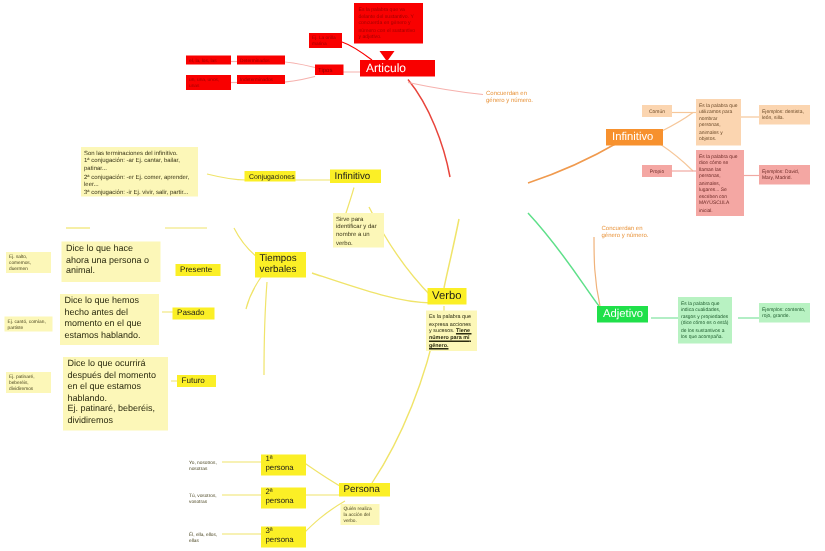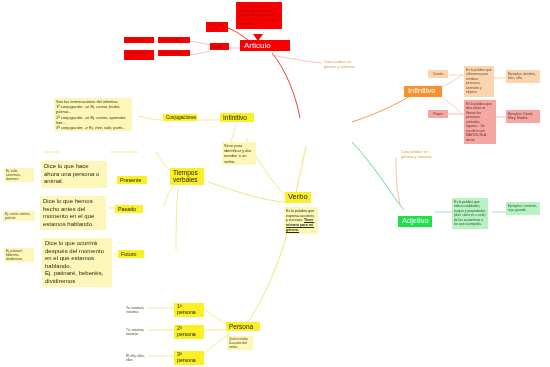--- a/index.html
+++ b/index.html
@@ -124,21 +124,21 @@
   <div class="node n-orangesm" style="left:428px;top:70px;width:20px;text-align:center;">Común</div>
   <div class="node n-orangesm" style="left:464px;top:66px;width:30px;">Es la palabra que utilizamos para nombrar personas, animales y objetos.</div>
   <div class="node n-orangesm" style="left:506px;top:70px;width:34px;">Ejemplos: dentista, león, silla.</div>
 
   <div class="node n-pink" style="left:428px;top:110px;width:20px;text-align:center;">Propio</div>
   <div class="node n-pink" style="left:464px;top:100px;width:32px;">Es la palabra que dice cómo se llaman las personas, animales, lugares... Se escriben con MAYÚSCULA inicial.</div>
   <div class="node n-pink" style="left:506px;top:110px;width:34px;">Ejemplos: David, Mary, Madrid.</div>
 
   <div class="node n-label-or" style="left:398px;top:148px;width:46px;">Concuerdan en género y número.</div>
 
-  <div class="node n-main n-green" style="left:398px;top:216px;width:34px;">Adjetivo</div>
+  <div class="node n-main n-green" style="left:398px;top:204px;width:34px;">Adjetivo</div>
   <div class="node n-greensm" style="left:452px;top:198px;width:36px;">Es la palabra que indica cualidades, rasgos y propiedades (dice cómo es o está) de los sustantivos a los que acompaña.</div>
   <div class="node n-greensm" style="left:506px;top:202px;width:34px;">Ejemplos: contento, rojo, grande.</div>
 
   <div class="node n-yellow" style="left:285px;top:192px;width:26px;">Verbo</div>
   <div class="node n-verbdesc" style="left:284px;top:207px;width:34px;"><span>Es la palabra que expresa acciones y sucesos. </span><span class="bold u">Tiene número para mi género.</span></div>
 
   <div class="node n-yellow-b" style="left:220px;top:113px;width:34px;">Infinitivo</div>
   <div class="node n-ymid" style="left:222px;top:142px;width:34px;">Sirve para identificar y dar nombre a un verbo.</div>
 
   <div class="node n-yellow-b" style="left:163px;top:114px;width:34px;font-size:4.6px;">Conjugaciones</div>

